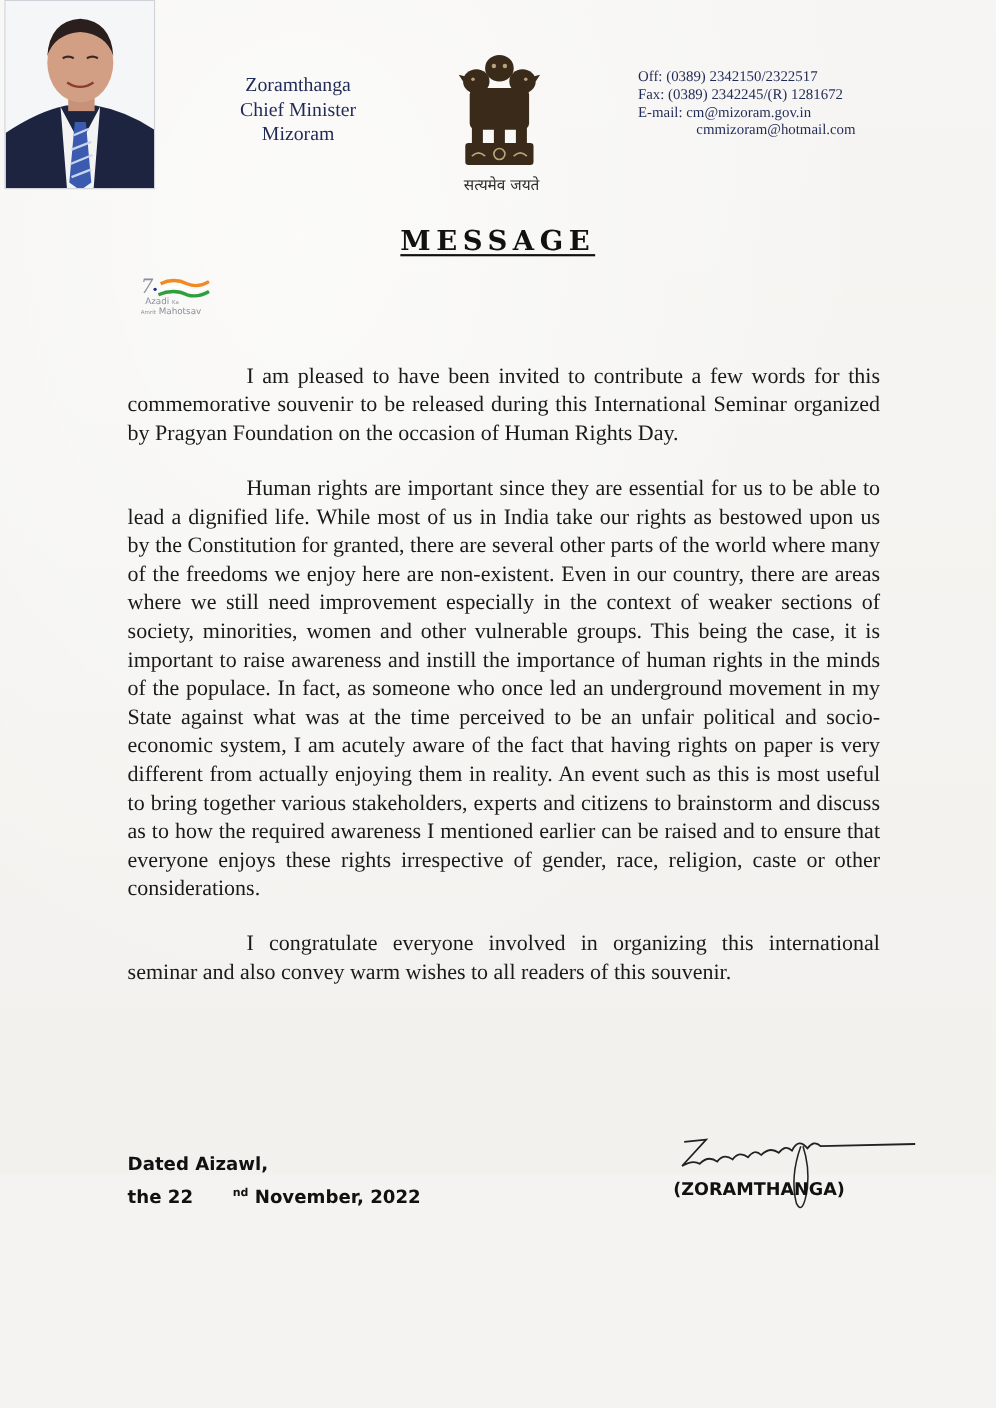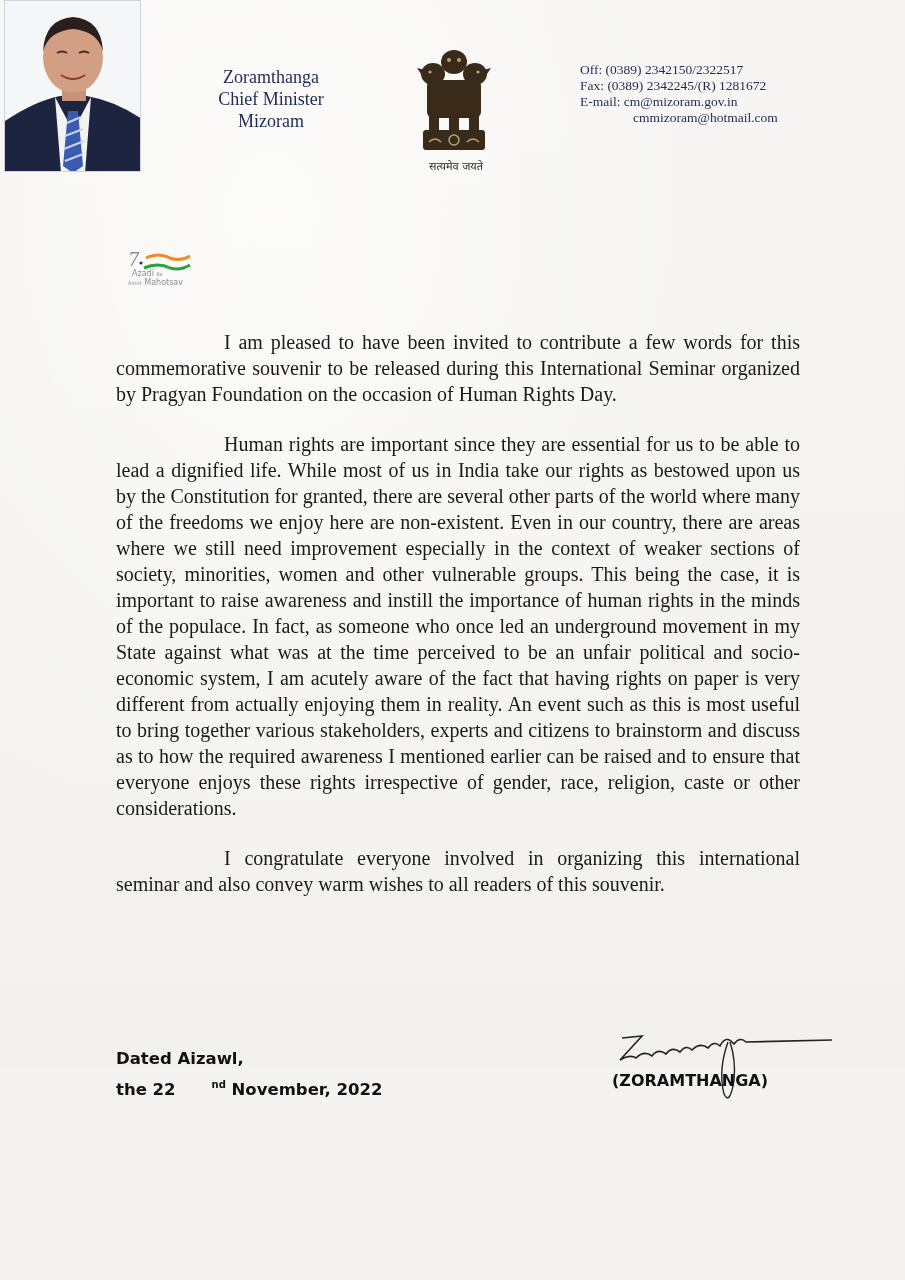--- a/index.html
+++ b/index.html
@@ -25,21 +25,21 @@
     
     .header-name {
       position: absolute; left: 196px; top: 66px; width: 150px;
       text-align: center; color: #1f2a55; font-size: 18px; line-height: 22px;
       font-family: "Liberation Serif", serif;
     }
     .header-name div { white-space: nowrap; }
     
     .emblem { position: absolute; left: 413px; top: 44px; width: 82px; height: 132px; }
     .motto { position: absolute; left: 410px; top: 158px; width: 92px; text-align: center;
-      font-size: 11px; color: #2a2a2a; font-family: "DejaVu Sans", sans-serif; }
+      font-size: 14px; color: #2a2a2a; font-family: "DejaVu Sans", sans-serif; }
     
     .contact {
       position: absolute; left: 580px; top: 62px; color: #1f2a55;
       font-size: 13.5px; line-height: 16px; font-family: "Liberation Serif", serif;
     }
     .contact div { white-space: nowrap; }
     .contact .indent { padding-left: 53px; }
     
     .title {
       position: absolute; left: 0; width: 905px; top: 204px; text-align: center;
@@ -136,20 +136,23 @@
   </div>
   <div class="motto">सत्यमेव जयते</div>
 
   <div class="contact">
     <div>Off: (0389) 2342150/2322517</div>
     <div>Fax: (0389) 2342245/(R) 1281672</div>
     <div>E-mail: cm@mizoram.gov.in</div>
     <div class="indent">cmmizoram@hotmail.com</div>
   </div>
 
+  <div class="title">
+    <span>MESSAGE</span>
+  </div>
 
   <div class="akam">
     <svg width="70" height="22" viewBox="0 0 70 22" style="position:absolute;left:4px;top:0;">
       <text x="0" y="16" font-size="18" fill="#8a8f9a" font-family="DejaVu Serif, serif" font-style="italic">7</text>
       <circle cx="13" cy="13" r="1.5" fill="#1f2a8a"></circle>
       <path d="M18 8 Q30 2 42 8 Q52 12 62 6" stroke="#f08a24" stroke-width="3" fill="none"></path>
       <path d="M18 13 Q30 8 42 13 Q52 16 62 11" stroke="#ffffff" stroke-width="2" fill="none"></path>
       <path d="M16 18 Q30 12 42 18 Q52 21 62 15" stroke="#2e9e3e" stroke-width="3" fill="none"></path>
     </svg>
     <div class="t1">

